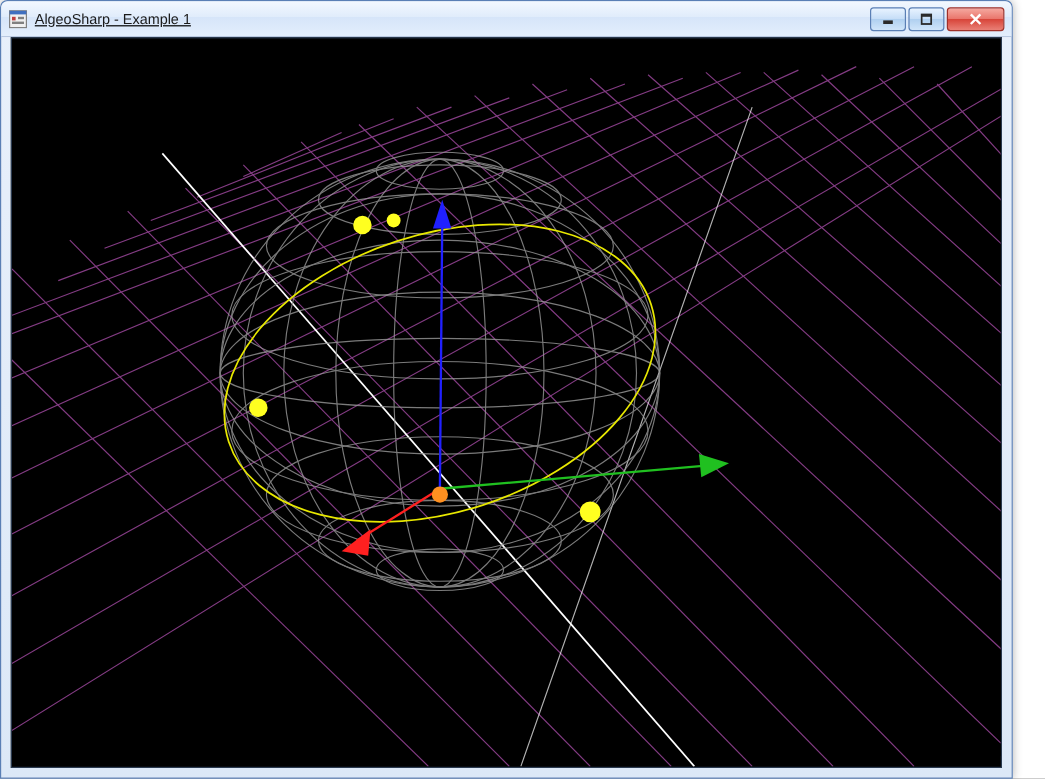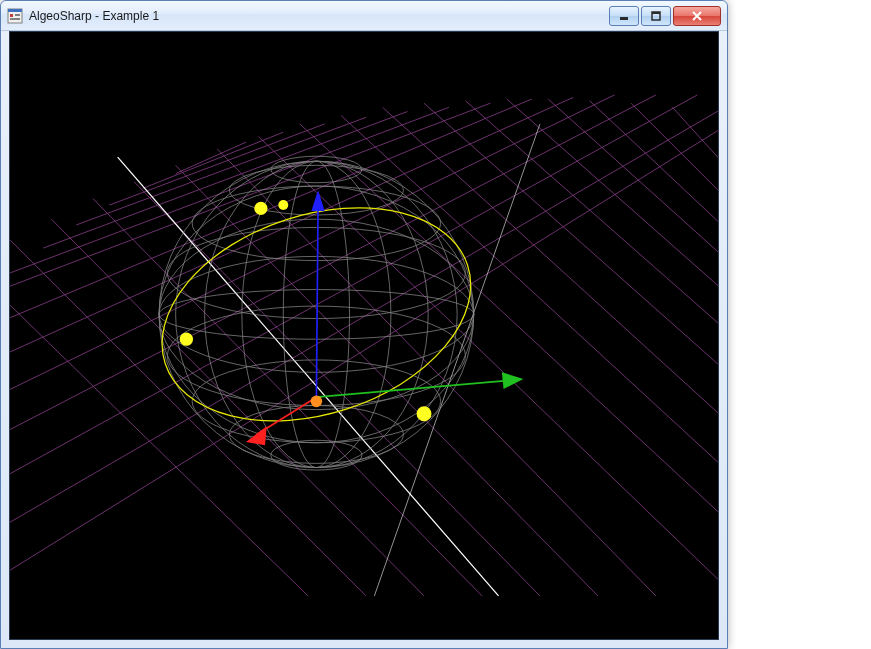--- a/index.html
+++ b/index.html
@@ -2,27 +2,28 @@
 <html><head>
   <meta charset="utf-8">
   <style>
     * { margin: 0; padding: 0; box-sizing: border-box; }
     body {
       font-family: "Segoe UI", Tahoma, sans-serif;
       background: #fff;
       overflow: hidden;
     }
     .window {
-      width: 728px;
+      width: 844px;
       height: 649px;
       background: linear-gradient(to bottom, #e8f0fb 0%, #dce8f7 100%);
       border: 1px solid #5a7fb5;
       border-radius: 6px 6px 0 0;
       position: relative;
       box-shadow: 0 0 8px rgba(0,0,0,0.3);
+      text-decoration: underline;
     }
     .titlebar {
       height: 30px;
       display: flex;
       align-items: center;
       padding: 0 6px;
       background: linear-gradient(to bottom, #f3f8ff 0%, #e0ecfb 45%, #d6e5f9 46%, #e3eefc 100%);
       border-radius: 6px 6px 0 0;
       border-bottom: 1px solid #b8c8e0;
     }

